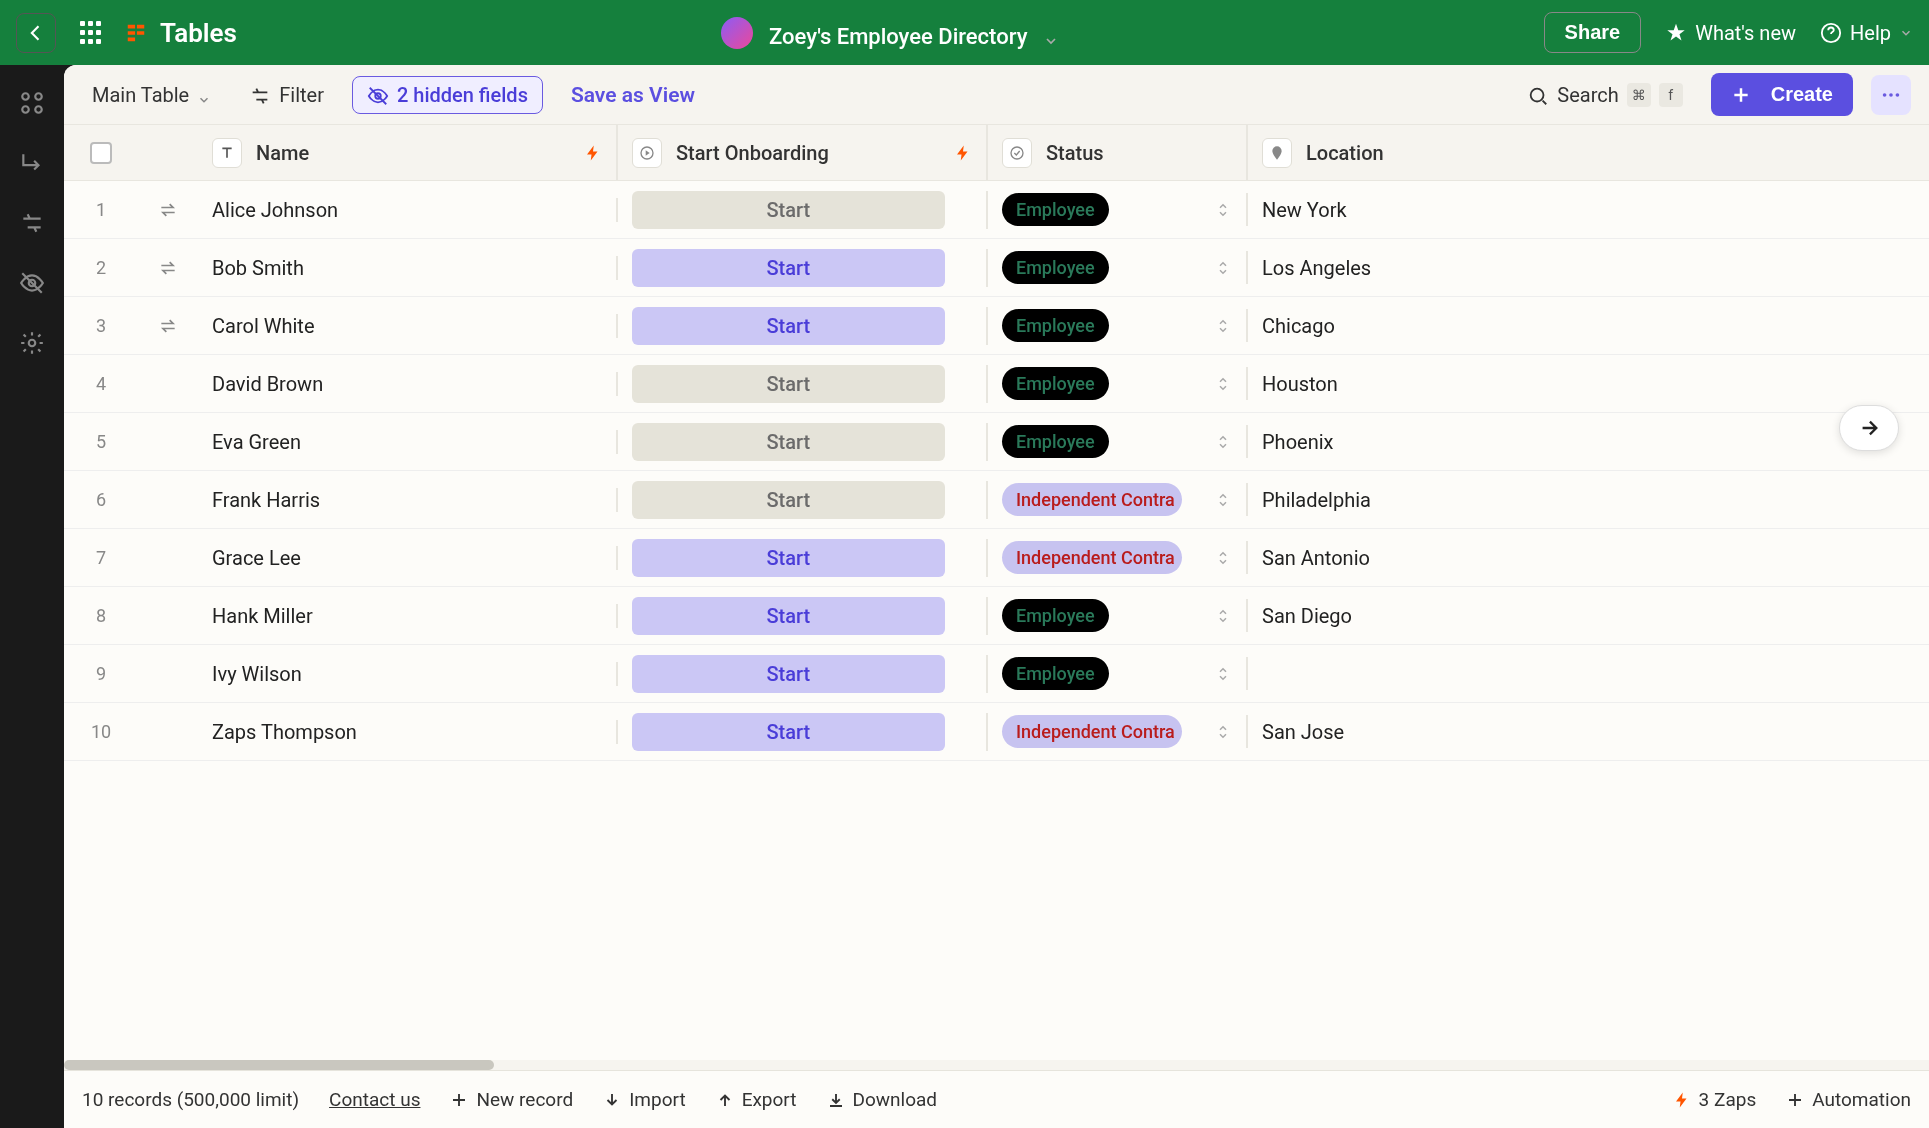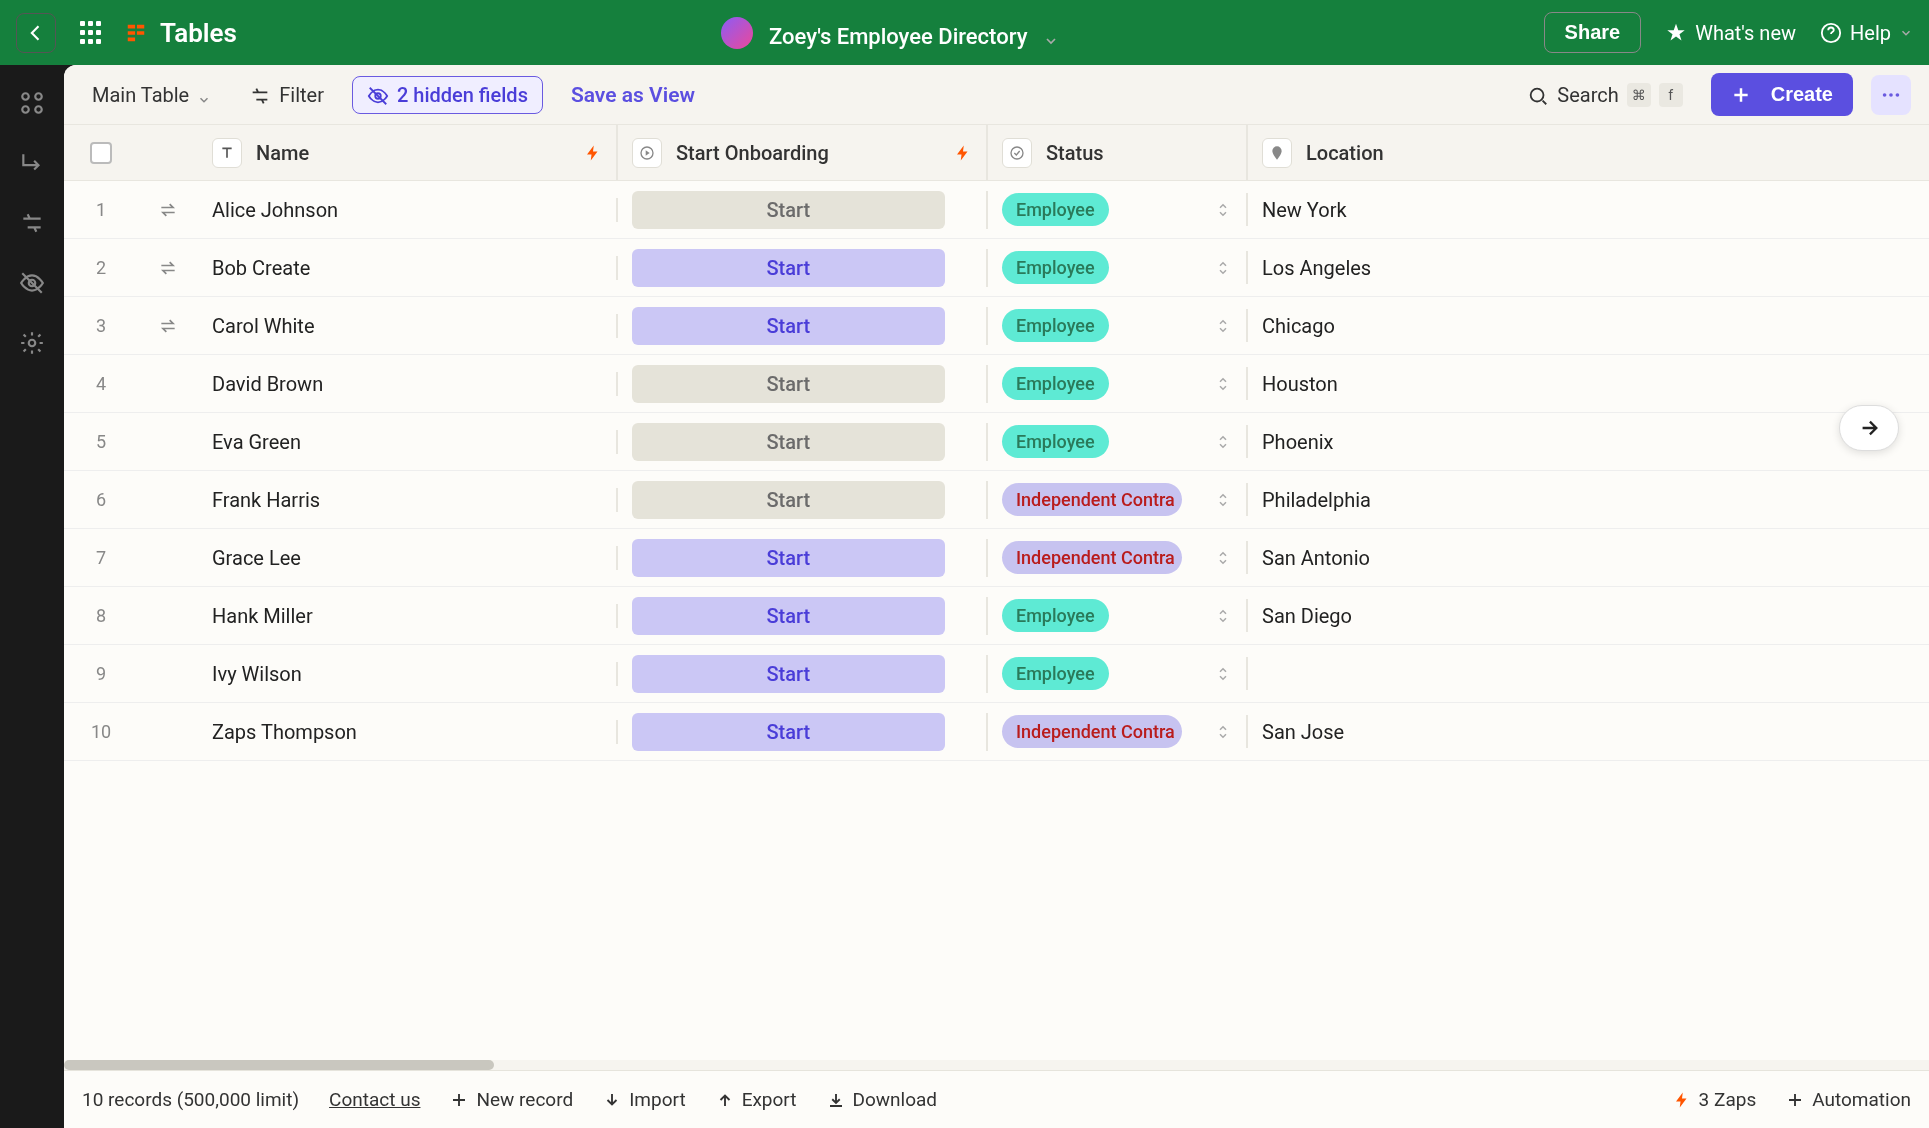--- a/index.html
+++ b/index.html
@@ -47,21 +47,21 @@
 .checkbox { width: 22px; height: 22px; border: 2px solid #bbb; border-radius: 4px; background: #fff; }
 
 .row { display: flex; height: 58px; border-bottom: 1px solid #eee; align-items: center; }
 .rownum { color: #888; font-size: 18px; }
 .cell-text { font-size: 20px; color: #222; }
 .start-btn { width: 92%; height: 38px; border-radius: 6px; display: flex; align-items: center; justify-content: center; font-size: 20px; font-weight: 500; cursor: pointer; }
 .start-neutral { background: #e5e3d9; color: #6b6b6b; }
 .start-active { background: #cbc7f5; color: #4a3dd8; }
 .status-cell { display: flex; align-items: center; width: 100%; }
 .status-pill { padding: 6px 14px; border-radius: 18px; font-size: 18px; font-weight: 500; white-space: nowrap; overflow: hidden; text-overflow: clip; max-width: 180px; }
-.status-employee { background: #5eead4; color: #2a7a5a; }
+.status-employee { background: #000000; color: #2a7a5a; }
 .status-contract { background: #c7c3f0; color: #b91c1c; }
 .sorter { margin-left: auto; color: #aaa; cursor: pointer; }
 
 .scroll-arrow { position: absolute; right: 30px; top: 280px; width: 60px; height: 46px; background: #fff; border: 1px solid #ddd; border-radius: 24px; display: flex; align-items: center; justify-content: center; box-shadow: 0 2px 8px rgba(0,0,0,0.12); cursor: pointer; }
 
 .bottombar { height: 58px; background: #fdfcf9; border-top: 1px solid #e6e4dc; display: flex; align-items: center; padding: 0 18px; gap: 30px; font-size: 19px; color: #333; }
 .bb-link { text-decoration: underline; cursor: pointer; }
 .bb-item { display: flex; align-items: center; gap: 8px; cursor: pointer; }
 .bb-spacer { flex: 1; }
 .hscroll-track { height: 10px; background: #f6f4ef; }
@@ -290,21 +290,21 @@
           <div class="row">
             <div class="col-rownum">
               <span class="rownum">2</span>
             </div>
             <div class="col-exch">
               <svg width="20" height="20" viewBox="0 0 24 24" fill="none" stroke="#888" stroke-width="2">
                 <path d="M4 9h14l-4-4M20 15H6l4 4"></path>
               </svg>
             </div>
             <div class="col-name">
-              <span class="cell-text">Bob Create</span>
+              <span class="cell-text">Bob Smith</span>
             </div>
             <div class="col-onboard">
               <div class="start-btn start-active">Start</div>
             </div>
             <div class="col-status">
               <div class="status-cell">
                 <span class="status-pill status-employee">Employee</span>
                 <span class="sorter">
                   <svg width="18" height="18" viewBox="0 0 24 24" fill="none" stroke="#aaa" stroke-width="2">
                     <path d="M8 9l4-4 4 4M8 15l4 4 4-4"></path>

